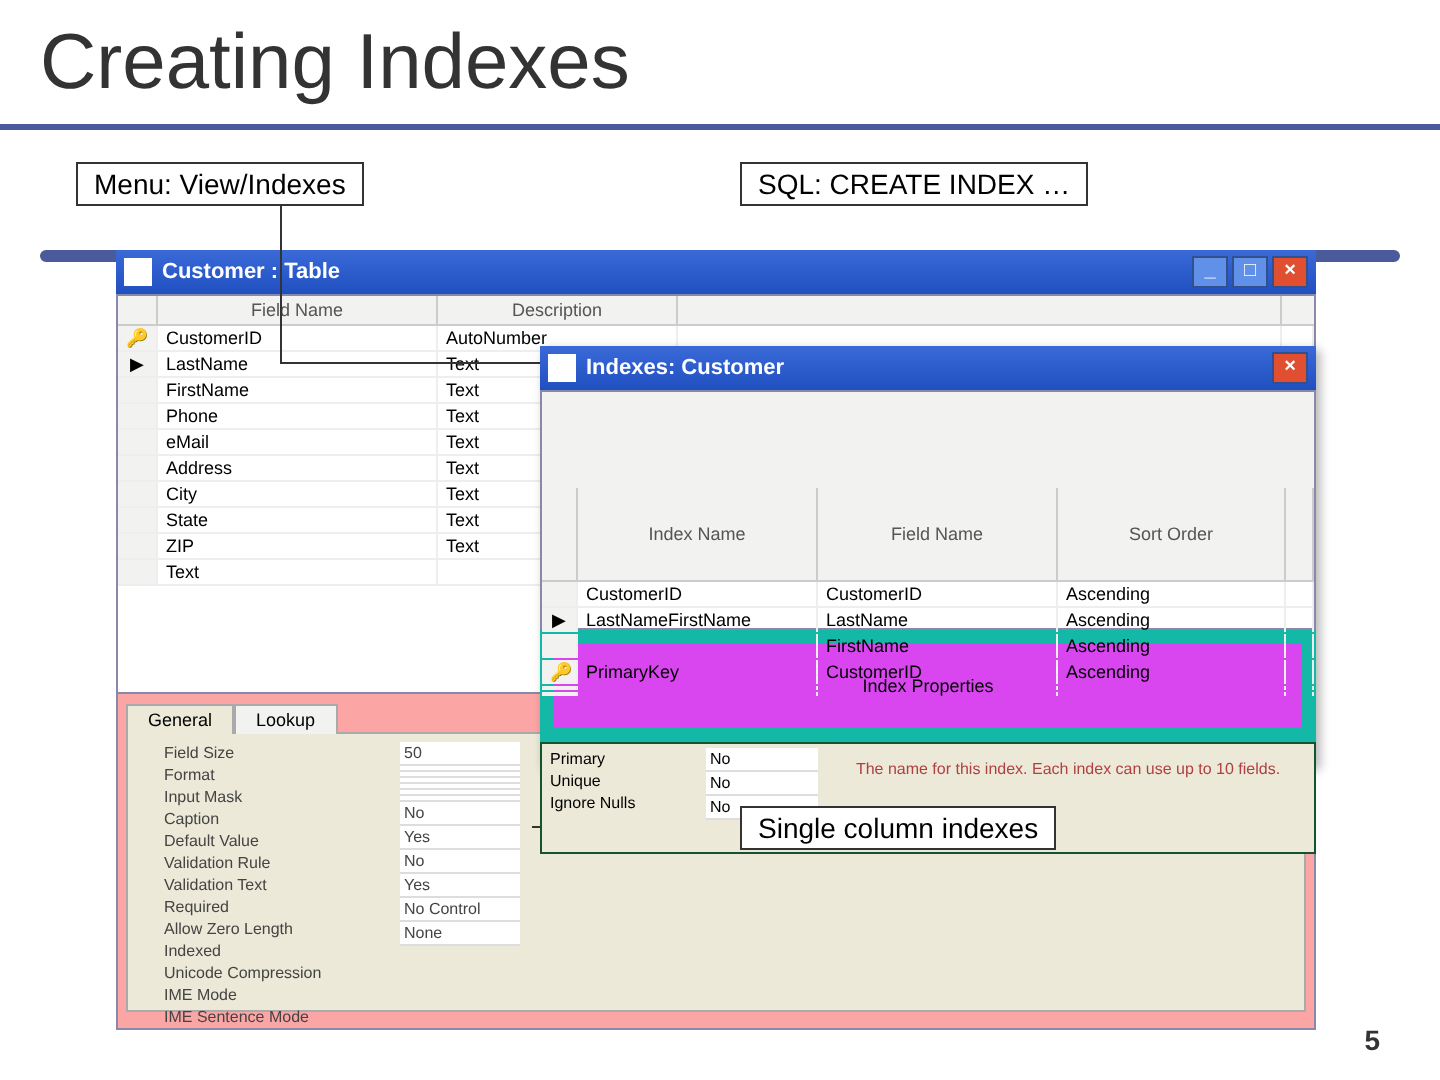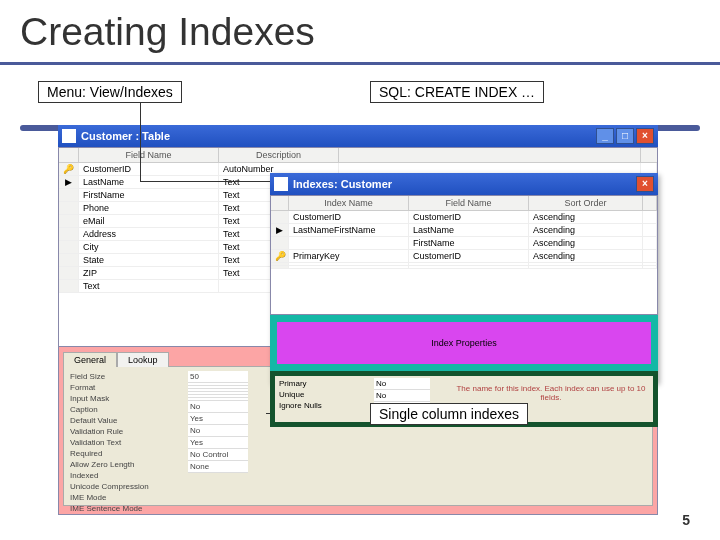--- a/index.html
+++ b/index.html
@@ -32,35 +32,35 @@
   .grid-header div { border-right: 1px solid #ccc; padding: 2px 4px; text-align: center; color: #555; }
   .grid-row { display: grid; grid-template-columns: 20px 140px 120px 1fr 16px; font-size: 9px; border-bottom: 1px solid #eee; }
   .grid-row div { border-right: 1px solid #eee; padding: 1px 4px; white-space: nowrap; overflow: hidden; }
   .row-sel { background: #f2f2f0; text-align: center; }
   
   .lower-panel { background: #fca5a5; border: 1px solid #88a; border-top: none; height: 168px; padding: 4px; }
   .tabs { display: flex; gap: 0; font-size: 9px; }
   .tab { background: #f2f2f0; border: 1px solid #aaa; border-bottom: none; padding: 2px 10px; position: relative; top: 1px; }
   .tab.active { background: #ece9d8; z-index: 1; }
   .props-panel { background: #ece9d8; border: 1px solid #aaa; height: 140px; padding: 4px; display: flex; }
-  .props-left { width: 120px; font-size: 8px; color: #444; }
+  .props-left { width: 120px; font-size: 8px; color: #444; margin-left: 12px; }
   .props-left div { padding: 1px 2px; }
   .props-right { width: 60px; font-size: 8px; color: #444; }
   .props-right div { background: #fff; border-bottom: 1px solid #ddd; padding: 1px 2px; }
   .props-hint { flex: 1; font-size: 8px; color: #444; padding: 8px; text-align: center; }
   
   
   .indexes-window { position: absolute; top: 108px; left: 270px; width: 388px; height: 210px; z-index: 6; background: #f2f2f0; box-shadow: 2px 2px 5px rgba(0,0,0,0.3); }
   .idx-grid-area { background: #fff; border: 1px solid #88a; height: 120px; }
   .idx-header { display: grid; grid-template-columns: 18px 120px 120px 1fr 14px; background: #f2f2f0; font-size: 9px; }
-  .idx-header div { border-right: 1px solid #ccc; border-bottom: 1px solid #ccc; padding: 2px 4px; text-align: center; color: #555; }
+  .idx-header div { border-right: 1px solid #ccc; border-bottom: 1px solid #ccc; padding: 18px 4px; text-align: center; color: #555; margin-top: 48px; }
   .idx-row { display: grid; grid-template-columns: 18px 120px 120px 1fr 14px; font-size: 9px; border-bottom: 1px solid #eee; }
   .idx-row div { border-right: 1px solid #eee; padding: 1px 4px; white-space: nowrap; }
   .idx-props-label { background: #d946ef; font-size: 9px; text-align: center; padding: 16px; border: 7px solid #14b8a6; }
-  .idx-lower { display: flex; background: #ece9d8; border: 5px solid #14532d; height: 56px; gap: 17px; }
+  .idx-lower { display: flex; background: #ece9d8; border: 1px solid #14532d; height: 56px; }
   .idx-props-left { width: 80px; font-size: 8px; padding: 2px; }
   .idx-props-left div { padding: 1px 2px; }
   .idx-props-mid { width: 60px; font-size: 8px; padding: 2px; }
   .idx-props-mid div { background: #fff; border-bottom: 1px solid #ddd; padding: 1px 2px; }
   .idx-props-right { flex: 1; font-size: 8px; color: #b04040; padding: 8px 6px; text-align: center; }
   
   .page-num { position: absolute; bottom: 12px; right: 30px; font-size: 14px; font-weight: bold; color: #333; }
 </style>
 </head>
 <body>

